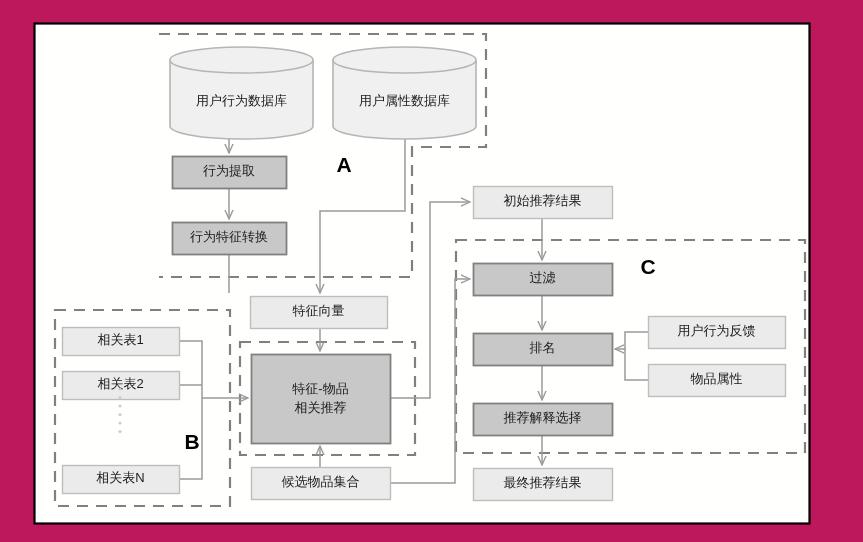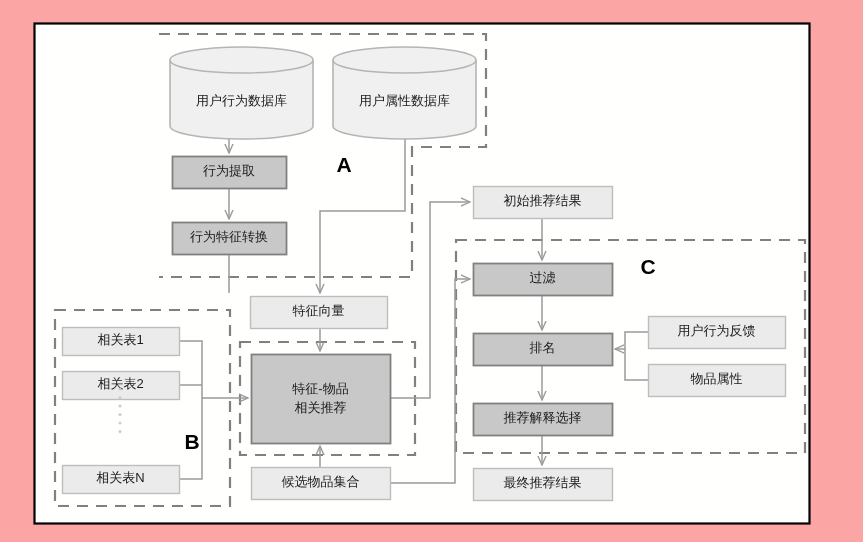--- a/index.html
+++ b/index.html
@@ -1,17 +1,17 @@
 <!DOCTYPE html>
 <html><head>
 <meta charset="utf-8">
 <style>
   html,body{margin:0;padding:0;background:#ffffff;}
   body{font-family:"Liberation Sans","DejaVu Sans",sans-serif;}
-  #canvas{position:relative;width:863px;height:542px;background:#fca5a5;overflow:hidden;}
+  #canvas{position:relative;width:863px;height:542px;background:#be185d;overflow:hidden;}
   svg{display:block;}
   .nodelabel{
     font-family:"Liberation Sans","DejaVu Sans",sans-serif;
     font-size:13px;
     fill:#1a1a1a;
     text-anchor:middle;
     dominant-baseline:middle;
     white-space:pre;
   }
   .grouplabel{

